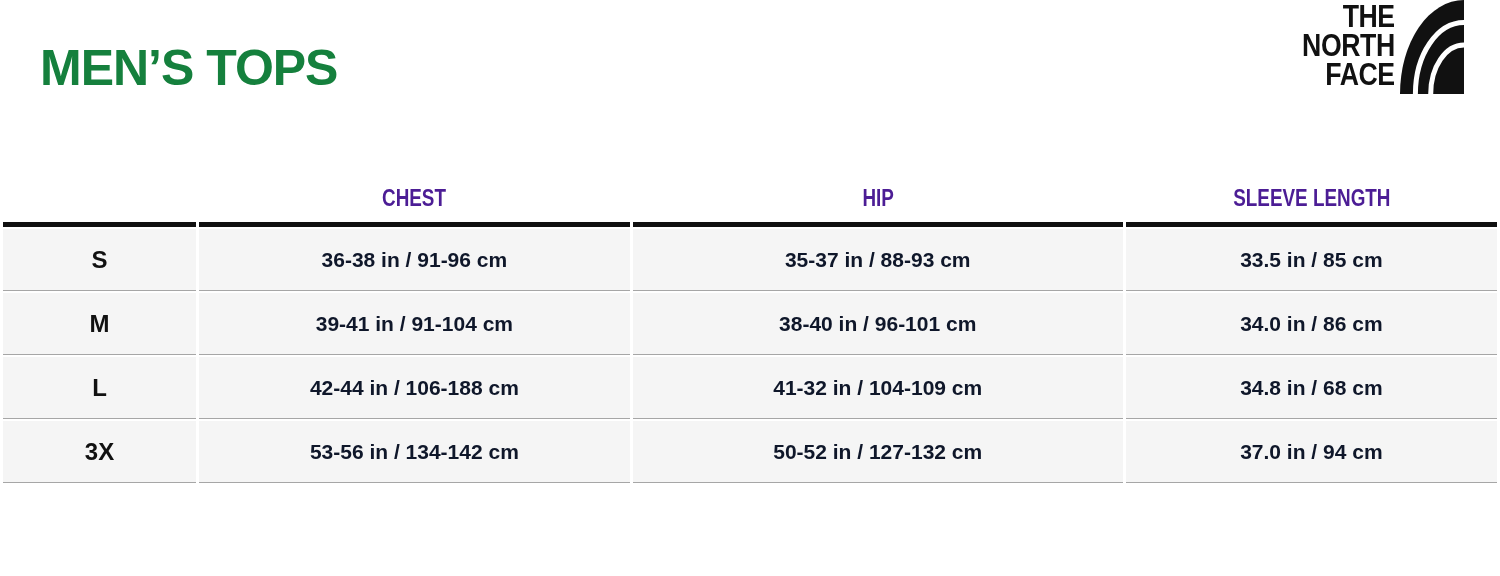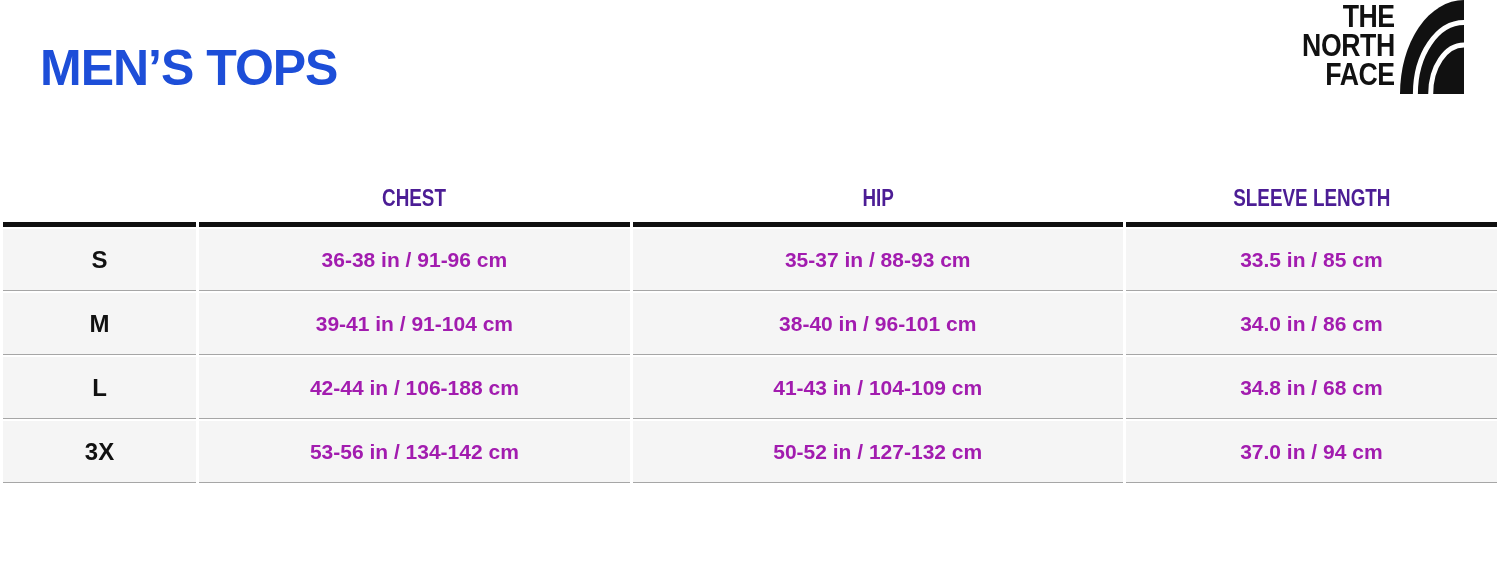--- a/index.html
+++ b/index.html
@@ -16,21 +16,21 @@
     color: #111111;
   }
 
   
   .page-title {
     margin: 40px 0 0 40px;
     font-size: 50px;
     line-height: 56px;
     font-weight: bold;
     letter-spacing: -1px;
-    color: #1d4ed8;
+    color: #15803d;
   }
 
   
   .logo {
     position: absolute;
     top: 0;
     right: 36px;
     display: flex;
     align-items: flex-start;
     justify-content: space-between;
@@ -84,21 +84,21 @@
   }
 
   td {
     height: 59px;
     background: #f5f5f5;
     border-bottom: 1px solid #a6a6a6;
     text-align: center;
     vertical-align: middle;
     font-weight: bold;
     font-size: 21px;
-    color: #a21caf;
+    color: #0f172a;
     white-space: nowrap;
   }
   td.size-cell {
     font-size: 24px;
     color: #111111;
   }
 </style>
 </head>
 <body>
 
@@ -141,21 +141,21 @@
     </tr>
     <tr>
       <td class="size-cell">M</td>
       <td>39-41 in / 91-104 cm</td>
       <td>38-40 in / 96-101 cm</td>
       <td>34.0 in / 86 cm</td>
     </tr>
     <tr>
       <td class="size-cell">L</td>
       <td>42-44 in / 106-188 cm</td>
-      <td>41-43 in / 104-109 cm</td>
+      <td>41-32 in / 104-109 cm</td>
       <td>34.8 in / 68 cm</td>
     </tr>
     <tr>
       <td class="size-cell">3X</td>
       <td>53-56 in / 134-142 cm</td>
       <td>50-52 in / 127-132 cm</td>
       <td>37.0 in / 94 cm</td>
     </tr>
   </tbody>
 </table>

